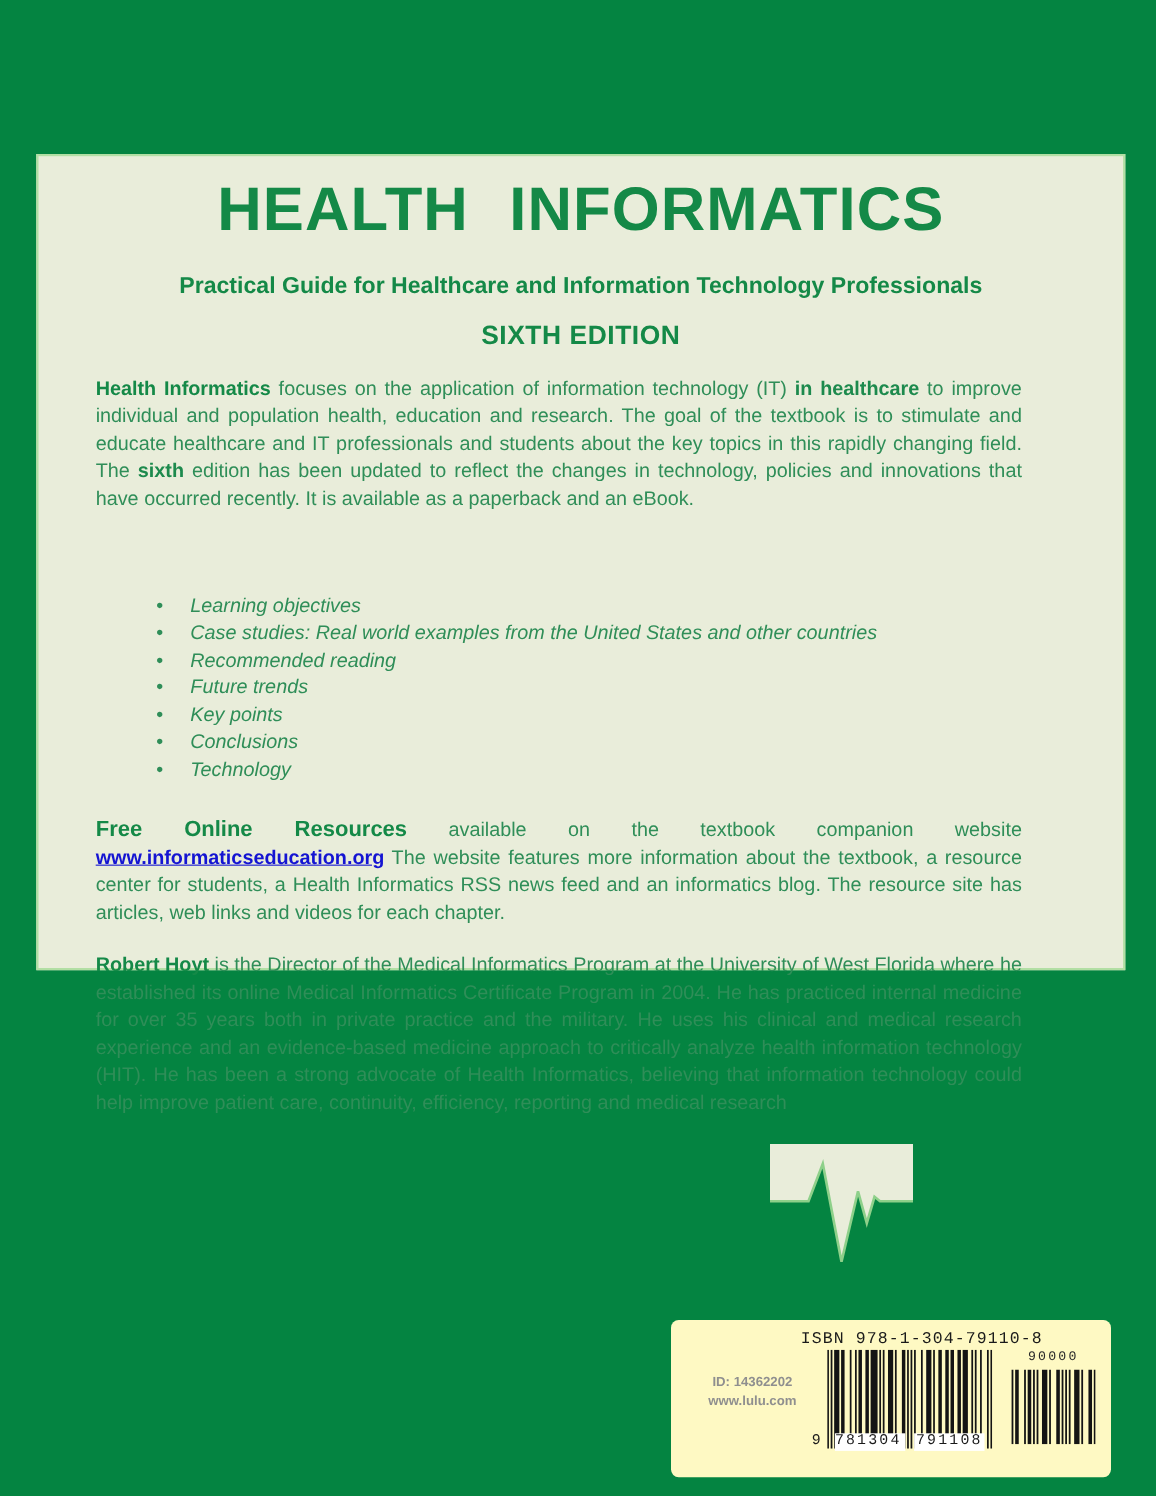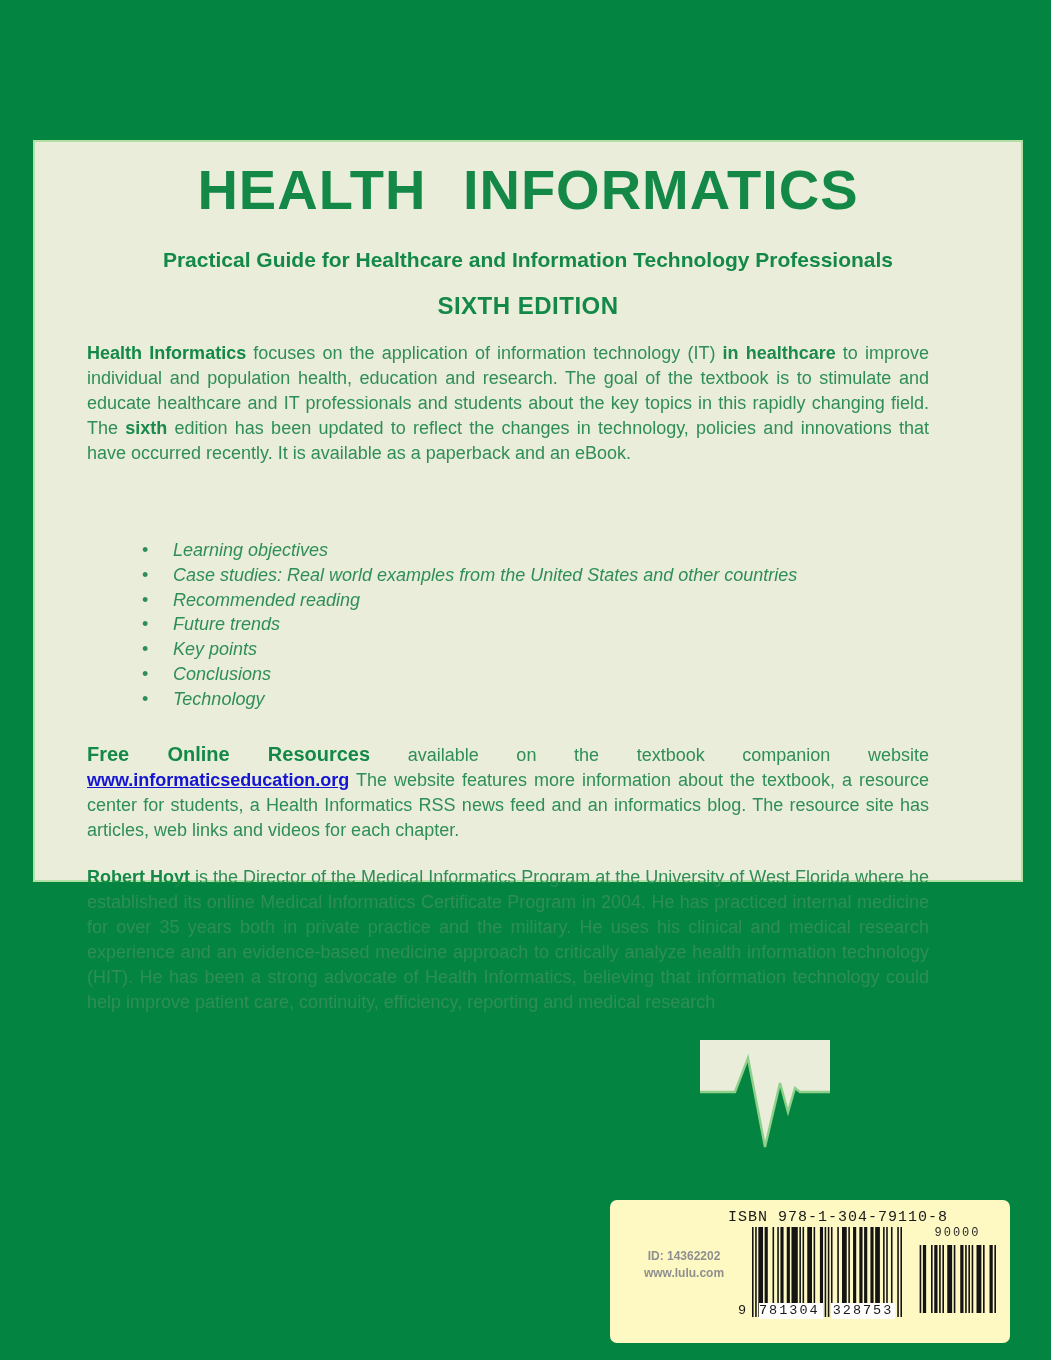--- a/index.html
+++ b/index.html
@@ -145,21 +145,21 @@
         <rect x="85" y="0" width="1" height="100" fill="#141414"></rect>
         <rect x="88" y="0" width="1" height="100" fill="#141414"></rect>
         <rect x="92" y="0" width="1" height="100" fill="#141414"></rect>
         <rect x="94" y="0" width="1" height="100" fill="#141414"></rect>
       </svg>
     </div>
 
   <div class="bdigits">
     <span class="d9">9</span>
     <span class="g1">781304</span>
-    <span class="g2">328753</span>
+    <span class="g2">791108</span>
   </div>
 
   <div class="supnum">90000</div>
   <div class="supbars">
       <svg viewBox="0 0 48 100" preserveAspectRatio="none" style="width: 100%; height: 100%; display: block;">
         <rect x="1" y="0" width="1" height="100" fill="#141414"></rect>
         <rect x="3" y="0" width="2" height="100" fill="#141414"></rect>
         <rect x="8" y="0" width="1" height="100" fill="#141414"></rect>
         <rect x="10" y="0" width="2" height="100" fill="#141414"></rect>
         <rect x="13" y="0" width="1" height="100" fill="#141414"></rect>

